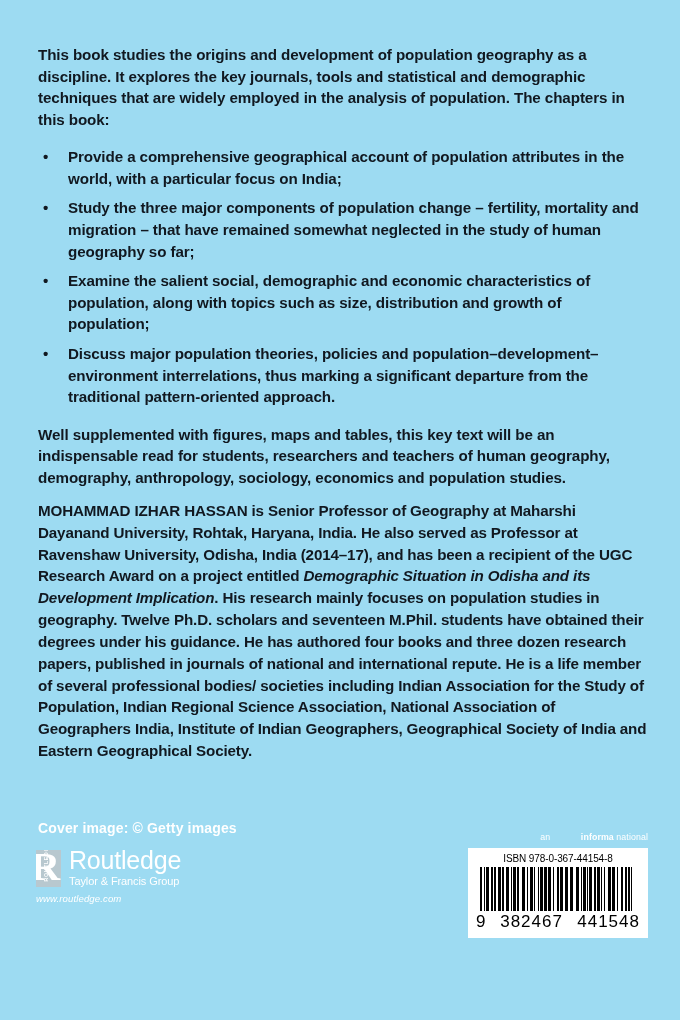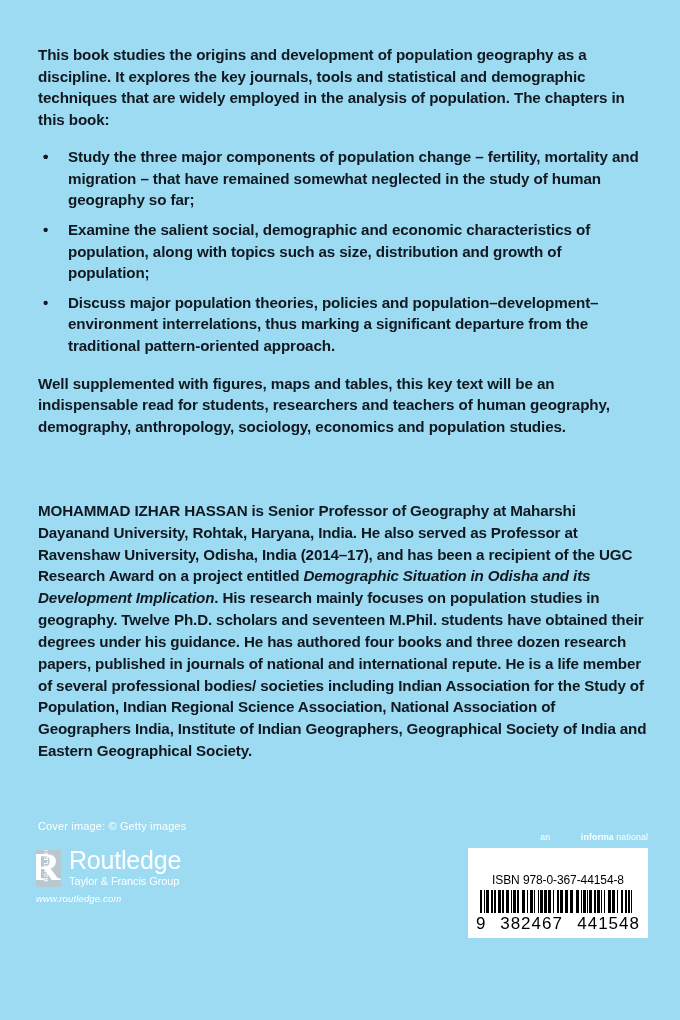--- a/index.html
+++ b/index.html
@@ -82,22 +82,22 @@
   }
   .bio em {
     font-style: italic;
   }
 
   
   .cover-credit {
     position: absolute;
     left: 38px;
     top: 820px;
-    font-size: 11px;
-    font-weight: 400;
+    font-size: 14px;
+    font-weight: 700;
     color: #ffffff;
     letter-spacing: 0.15px;
   }
 
   
   .routledge-logo {
     position: absolute;
     left: 36px;
     top: 850px;
     display: flex;
@@ -202,27 +202,26 @@
     width: 180px;
     height: 90px;
     background: #ffffff;
     box-sizing: border-box;
     padding: 5px 8px 4px 8px;
     display: flex;
     flex-direction: column;
     align-items: center;
   }
   .isbn-text {
-    font-size: 12px;
+    font-size: 10px;
     color: #000;
     letter-spacing: -0.1px;
     font-weight: 400;
     margin-bottom: 3px;
     white-space: nowrap;
-    margin-top: 20px;
   }
   .bars {
     width: 156px;
     height: 44px;
     display: flex;
     align-items: flex-end;
     gap: 0;
   }
   .bars span {
     display: block;
@@ -247,20 +246,21 @@
 <body>
 
 <div class="cover">
 
   <div class="blurb">
     <p class="para">This book studies the origins and development of population geography as a discipline. It explores the key journals, tools and statistical and demographic techniques that are widely employed in the analysis of population. The chapters in this book:</p>
 
     <ul class="bullets">
       <li>
         <span class="bullet-dot">•</span>
+        <span>Provide a comprehensive geographical account of population attributes in the world, with a particular focus on India;</span>
       </li>
       <li>
         <span class="bullet-dot">•</span>
         <span>Study the three major components of population change – fertility, mortality and migration – that have remained somewhat neglected in the study of human geography so far;</span>
       </li>
       <li>
         <span class="bullet-dot">•</span>
         <span>Examine the salient social, demographic and economic characteristics of population, along with topics such as size, distribution and growth of population;</span>
       </li>
       <li>

